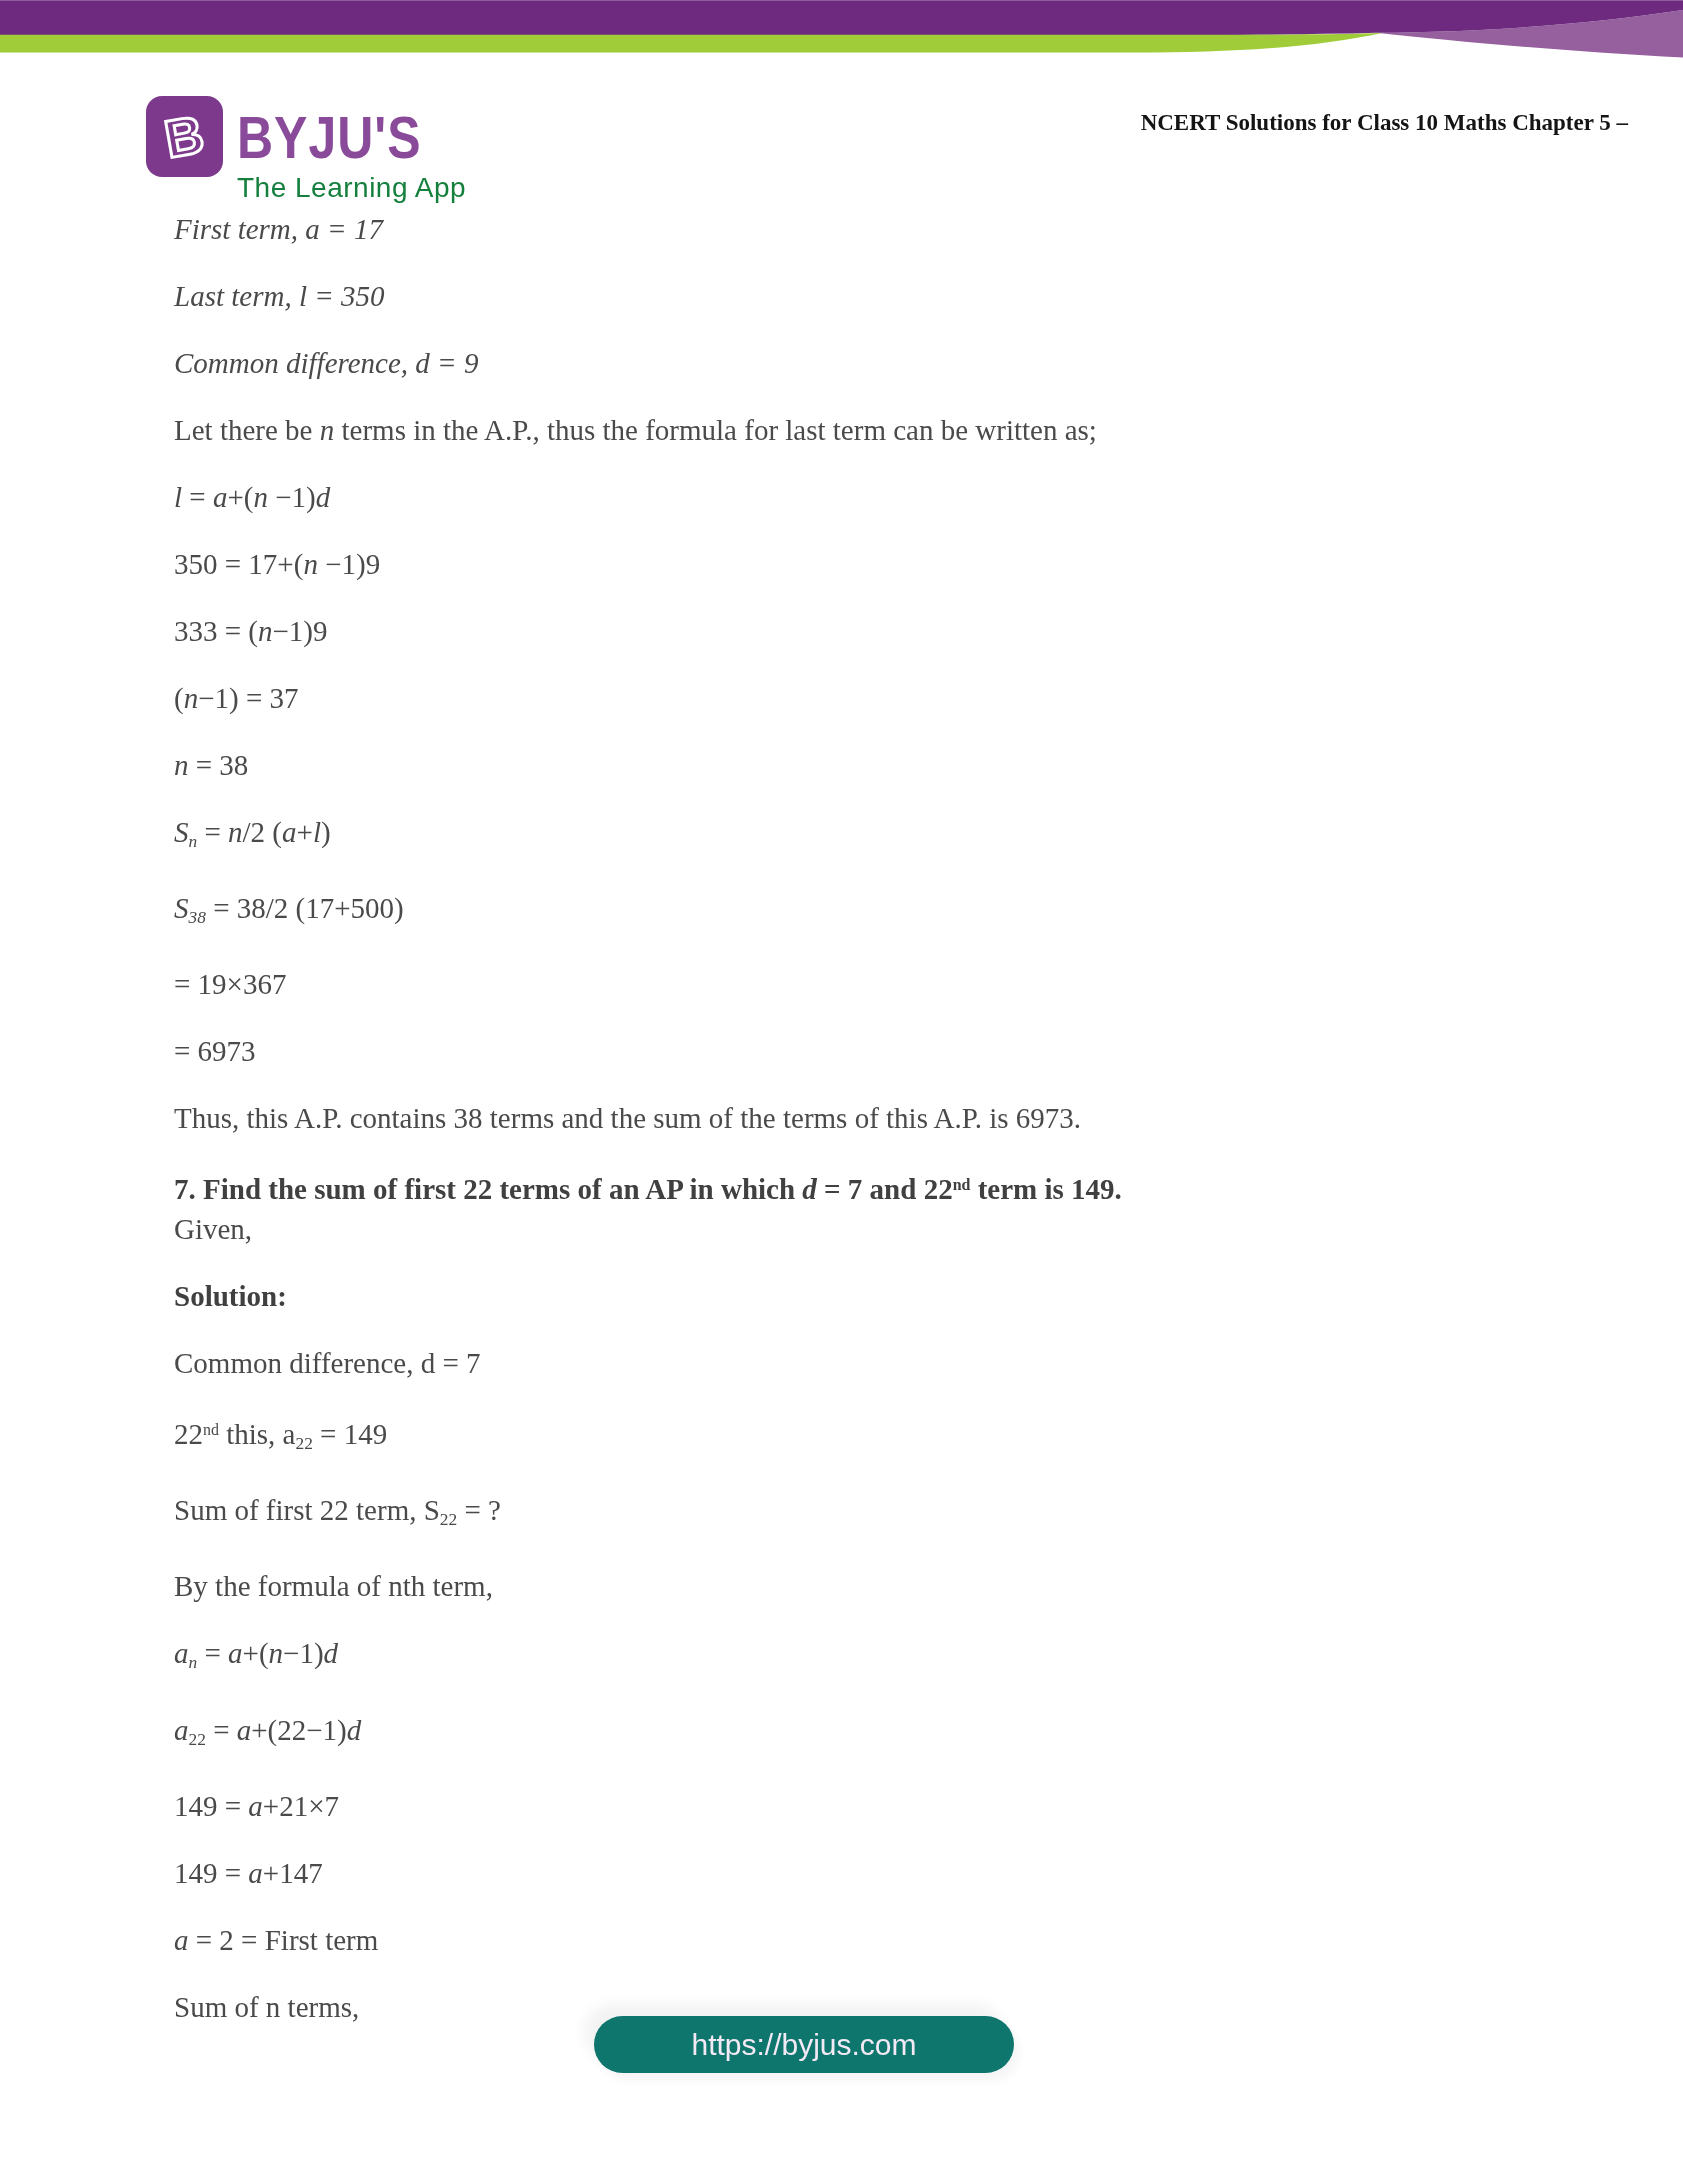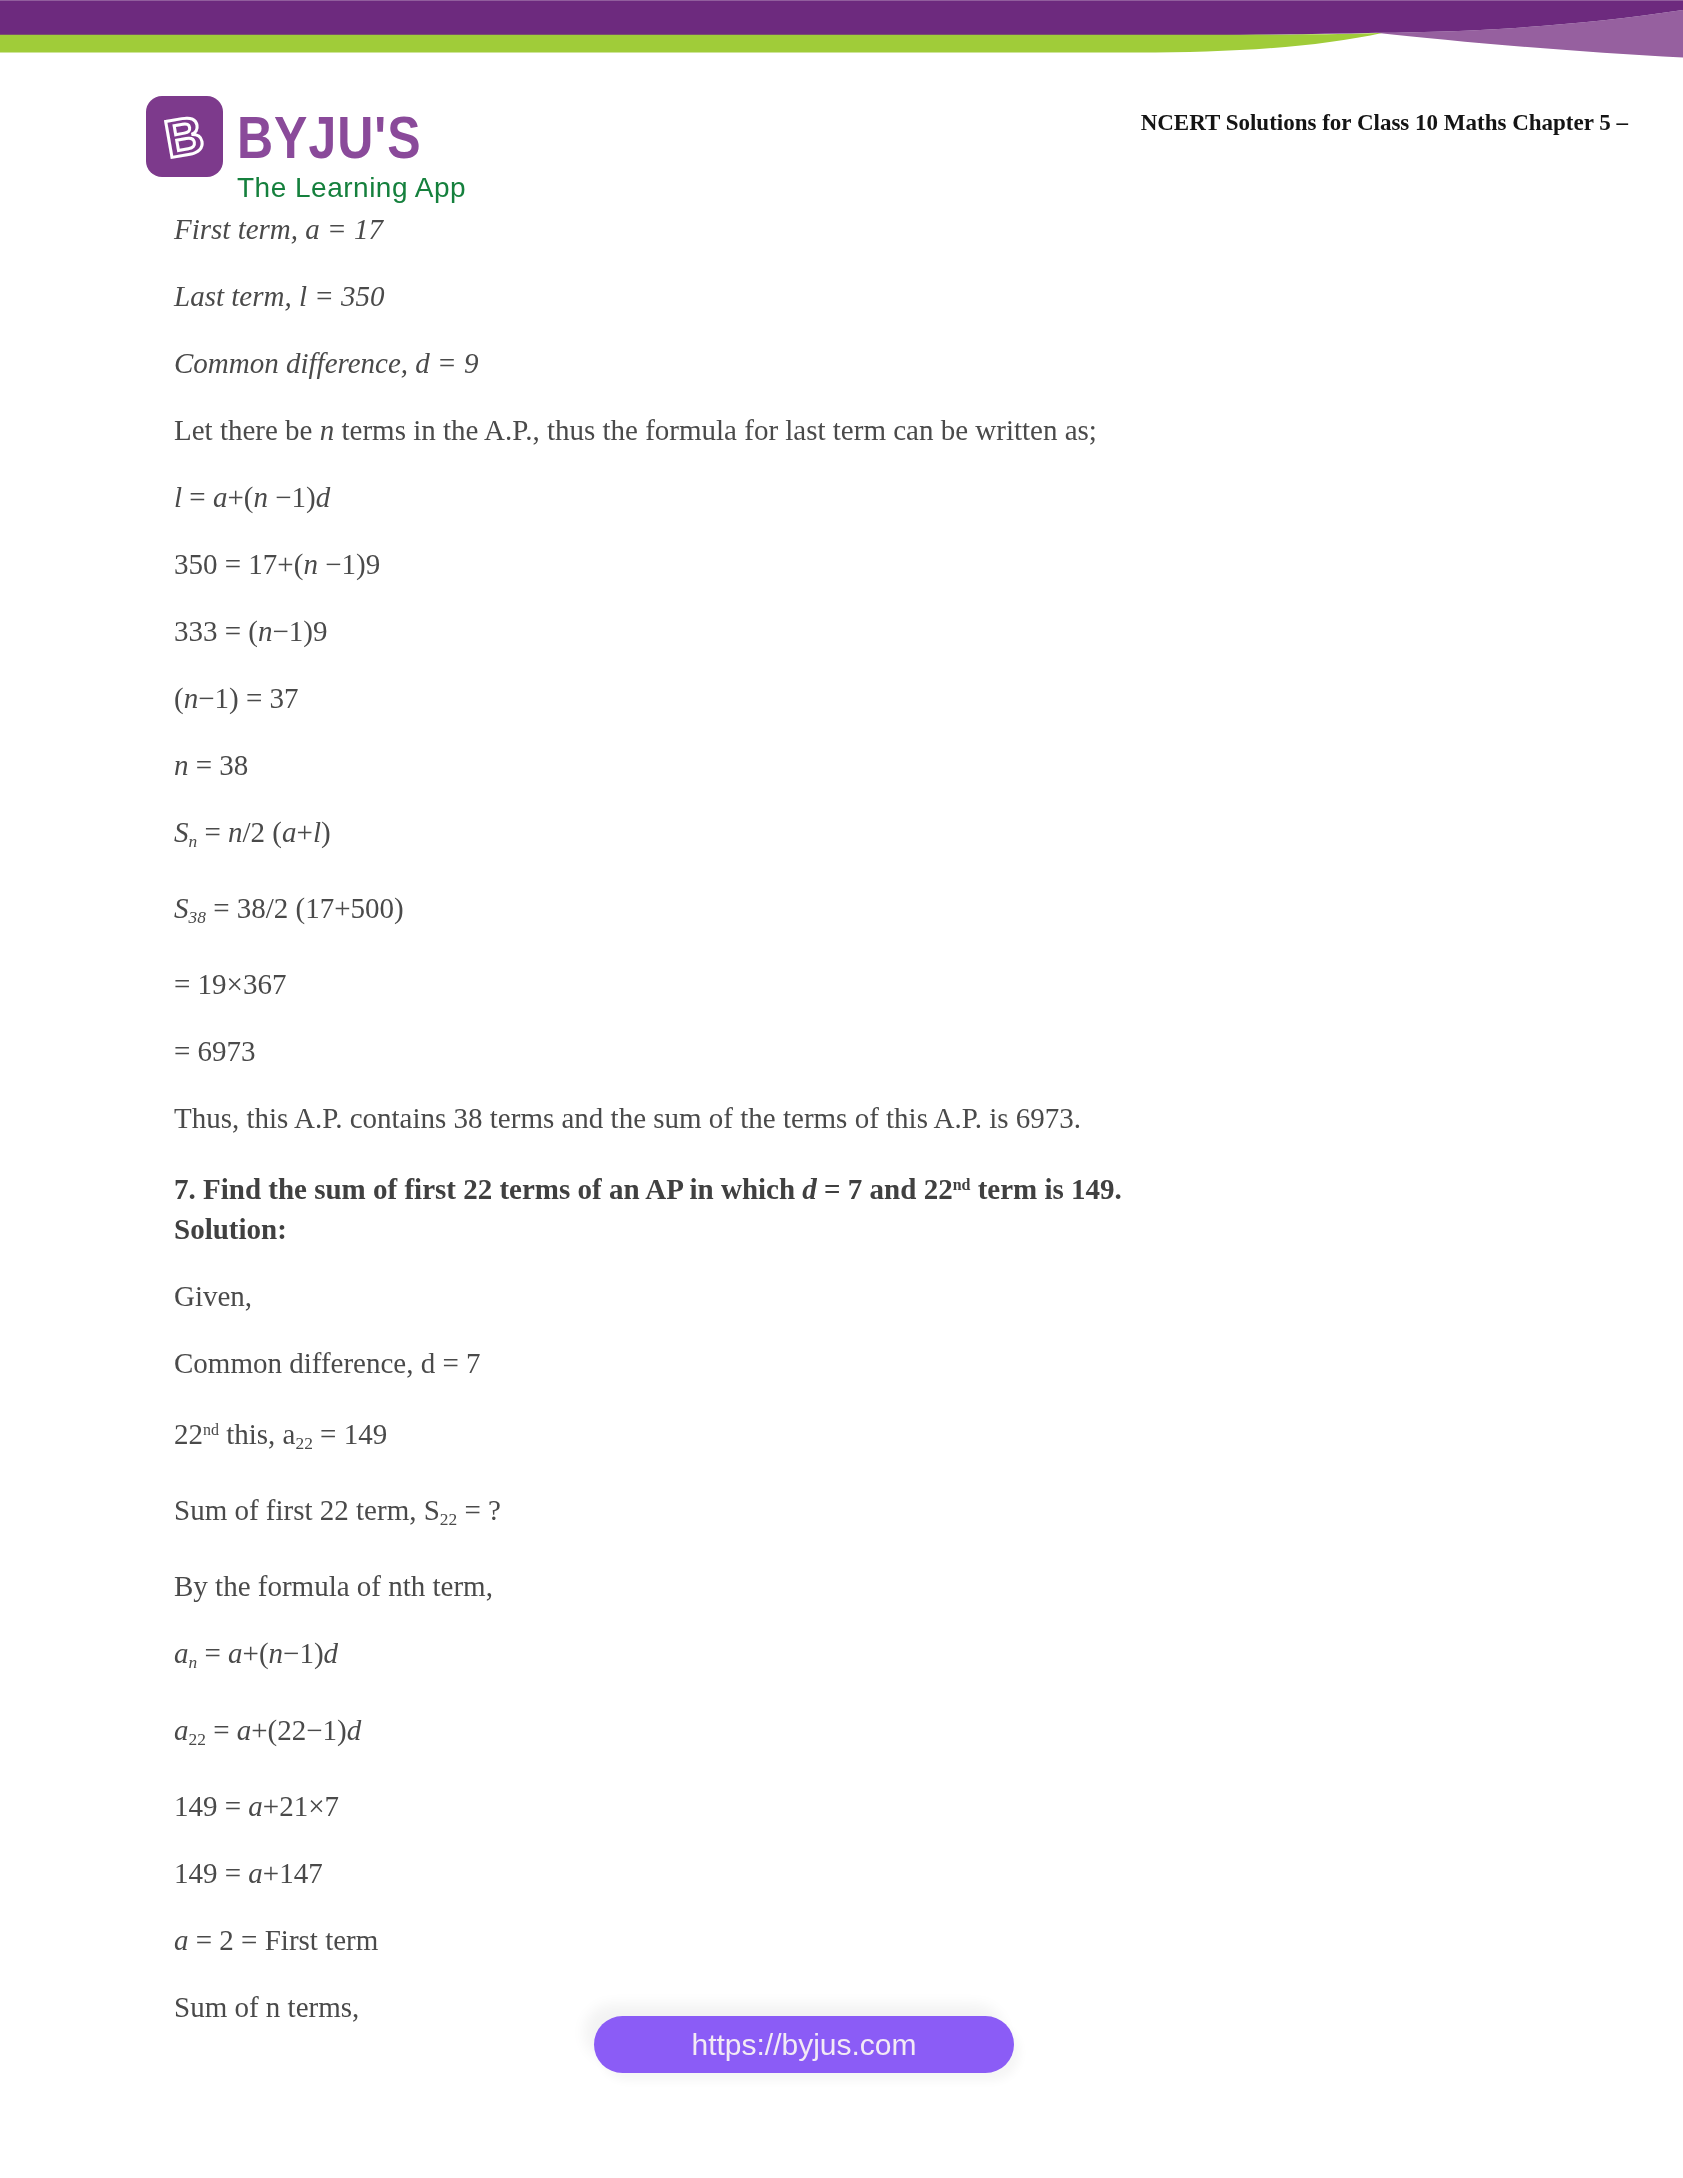--- a/index.html
+++ b/index.html
@@ -43,21 +43,21 @@
   .doc-body p.line.tight{margin-bottom:10px;}
   .doc-body p.bd{font-weight:bold;color:#404040;}
   .doc-body p.it{font-style:italic;}
   .doc-body span.it{font-style:italic;}
   .doc-body span.sub{font-size:0.6em;vertical-align:-0.3em;}
   .doc-body span.sup{font-size:0.55em;vertical-align:0.55em;}
 
   
   .footer-btn{
     position:absolute;left:594px;top:2016px;width:420px;height:57px;
-    background:#8b5cf6;border-radius:29px;display:flex;align-items:center;justify-content:center;
+    background:#0f766e;border-radius:29px;display:flex;align-items:center;justify-content:center;
     font-family:"Liberation Sans", sans-serif;font-size:30px;color:#f3eaf5;
     box-shadow:-10px -12px 14px rgba(0,0,0,0.05), 6px 8px 10px rgba(0,0,0,0.04);
     cursor:pointer;
   }
 </style>
 </head>
 <body>
 
 <svg class="header-svg" width="1683" height="129" viewBox="0 0 1700 130">
   <path d="M1390,33 C1500,32 1600,25 1700,10 L1700,58 C1590,52 1470,42 1390,33 Z" fill="#96609f"></path>
@@ -88,22 +88,22 @@
     <p class="line"><span>350 = 17+(</span><span class="it">n</span><span> −1)9</span></p>
     <p class="line"><span>333 = (</span><span class="it">n</span><span>−1)9</span></p>
     <p class="line"><span>(</span><span class="it">n</span><span>−1) = 37</span></p>
     <p class="line"><span class="it">n</span><span> = 38</span></p>
     <p class="line"><span class="it">S</span><span class="it sub">n</span><span> = </span><span class="it">n</span><span>/2 (</span><span class="it">a</span><span>+</span><span class="it">l</span><span>)</span></p>
     <p class="line"><span class="it">S</span><span class="it sub">38</span><span> = 38/2 (17+500)</span></p>
     <p class="line"><span>= 19×367</span></p>
     <p class="line"><span>= 6973</span></p>
     <p class="line"><span>Thus, this A.P. contains 38 terms and the sum of the terms of this A.P. is 6973.</span></p>
     <p class="line bd tight"><span>7. Find the sum of first 22 terms of an AP in which </span><span class="it">d</span><span> = 7 and 22</span><span class="sup">nd</span><span> term is 149.</span></p>
+    <p class="line"><span>Given,</span></p>
     <p class="line bd"><span>Solution:</span></p>
-    <p class="line"><span>Given,</span></p>
     <p class="line"><span>Common difference, d = 7</span></p>
     <p class="line"><span>22</span><span class="sup">nd</span><span> this, a</span><span class="sub">22</span><span> = 149</span></p>
     <p class="line"><span>Sum of first 22 term, S</span><span class="sub">22</span><span> = ?</span></p>
     <p class="line"><span>By the formula of nth term,</span></p>
     <p class="line"><span class="it">a</span><span class="it sub">n</span><span> = </span><span class="it">a</span><span>+(</span><span class="it">n</span><span>−1)</span><span class="it">d</span></p>
     <p class="line"><span class="it">a</span><span class="sub">22</span><span> = </span><span class="it">a</span><span>+(22−1)</span><span class="it">d</span></p>
     <p class="line"><span>149 = </span><span class="it">a</span><span>+21×7</span></p>
     <p class="line"><span>149 = </span><span class="it">a</span><span>+147</span></p>
     <p class="line"><span class="it">a</span><span> = 2 = First term</span></p>
     <p class="line"><span>Sum of n terms,</span></p>

